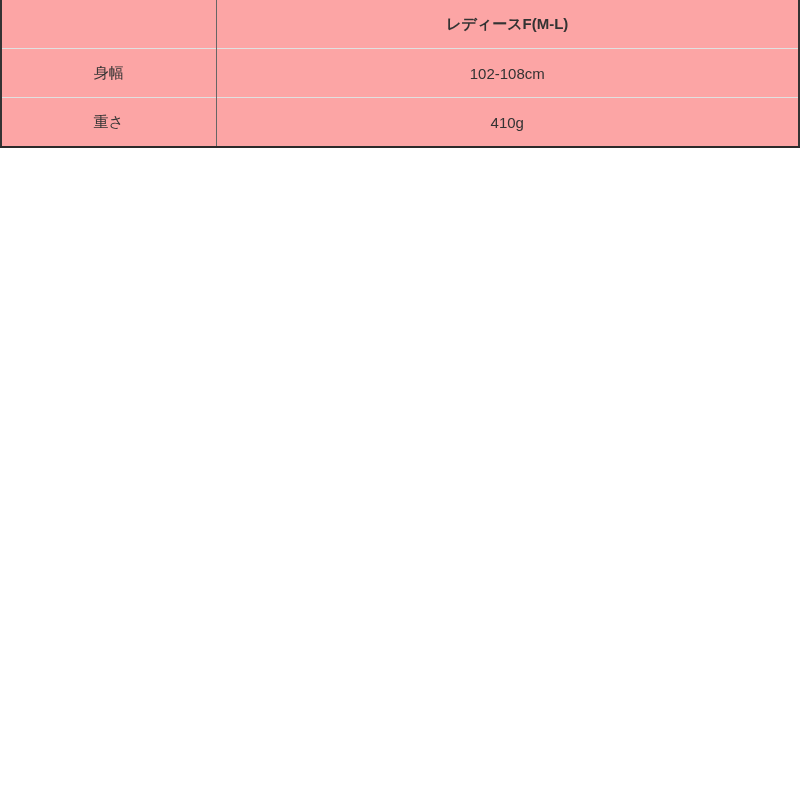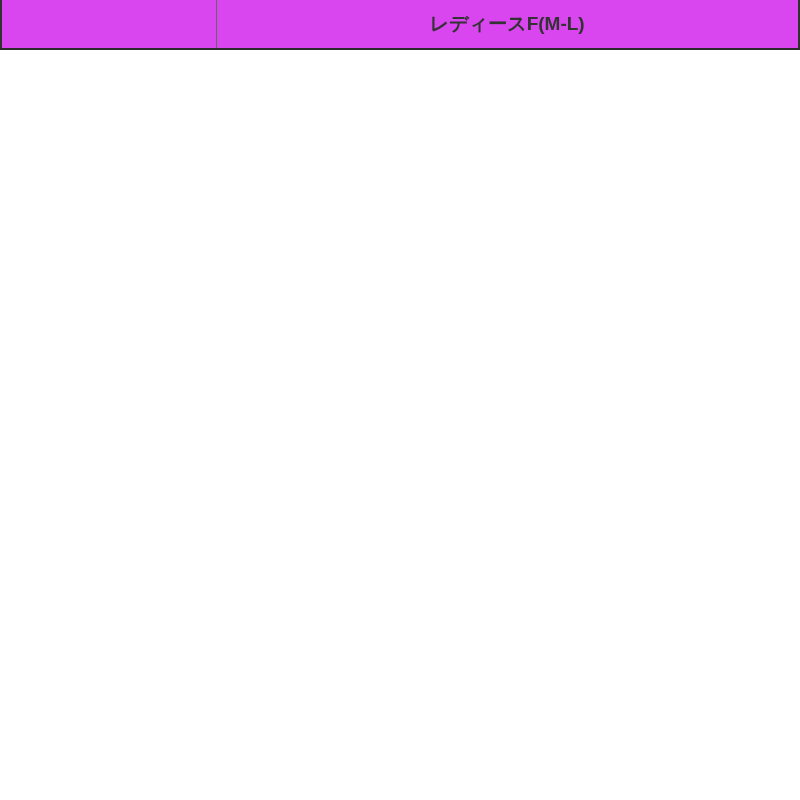--- a/index.html
+++ b/index.html
@@ -24,23 +24,23 @@
     border-right: 2px solid #333333;
     border-bottom: 2px solid #2b2b2b;
     border-top: none;
   }
   table.size-table td,
   table.size-table th {
     height: 48px;
     padding: 0;
     text-align: center;
     vertical-align: middle;
-    font-size: 19px;
+    font-size: 15px;
     color: #333333;
-    background: #d946ef;
+    background: #fca5a5;
     overflow: hidden;
     white-space: nowrap;
   }
   table.size-table col.spec-col { width: 215px; }
   table.size-table td.value-col,
   table.size-table th.value-col {
     border-left: 1px solid #666666;
   }
   table.size-table tr + tr td,
   table.size-table tr + tr th {
@@ -60,15 +60,23 @@
   <table class="size-table">
     <colgroup>
       <col class="spec-col">
       <col class="value-col-group">
     </colgroup>
     <tbody>
       <tr>
         <th class="spec-col"></th>
         <th class="value-col">レディースF(M-L)</th>
       </tr>
+      <tr>
+        <td class="spec-label">身幅</td>
+        <td class="value-col">102-108cm</td>
+      </tr>
+      <tr>
+        <td class="spec-label">重さ</td>
+        <td class="value-col">410g</td>
+      </tr>
     </tbody>
   </table>
 </div>
 
 </body></html>

